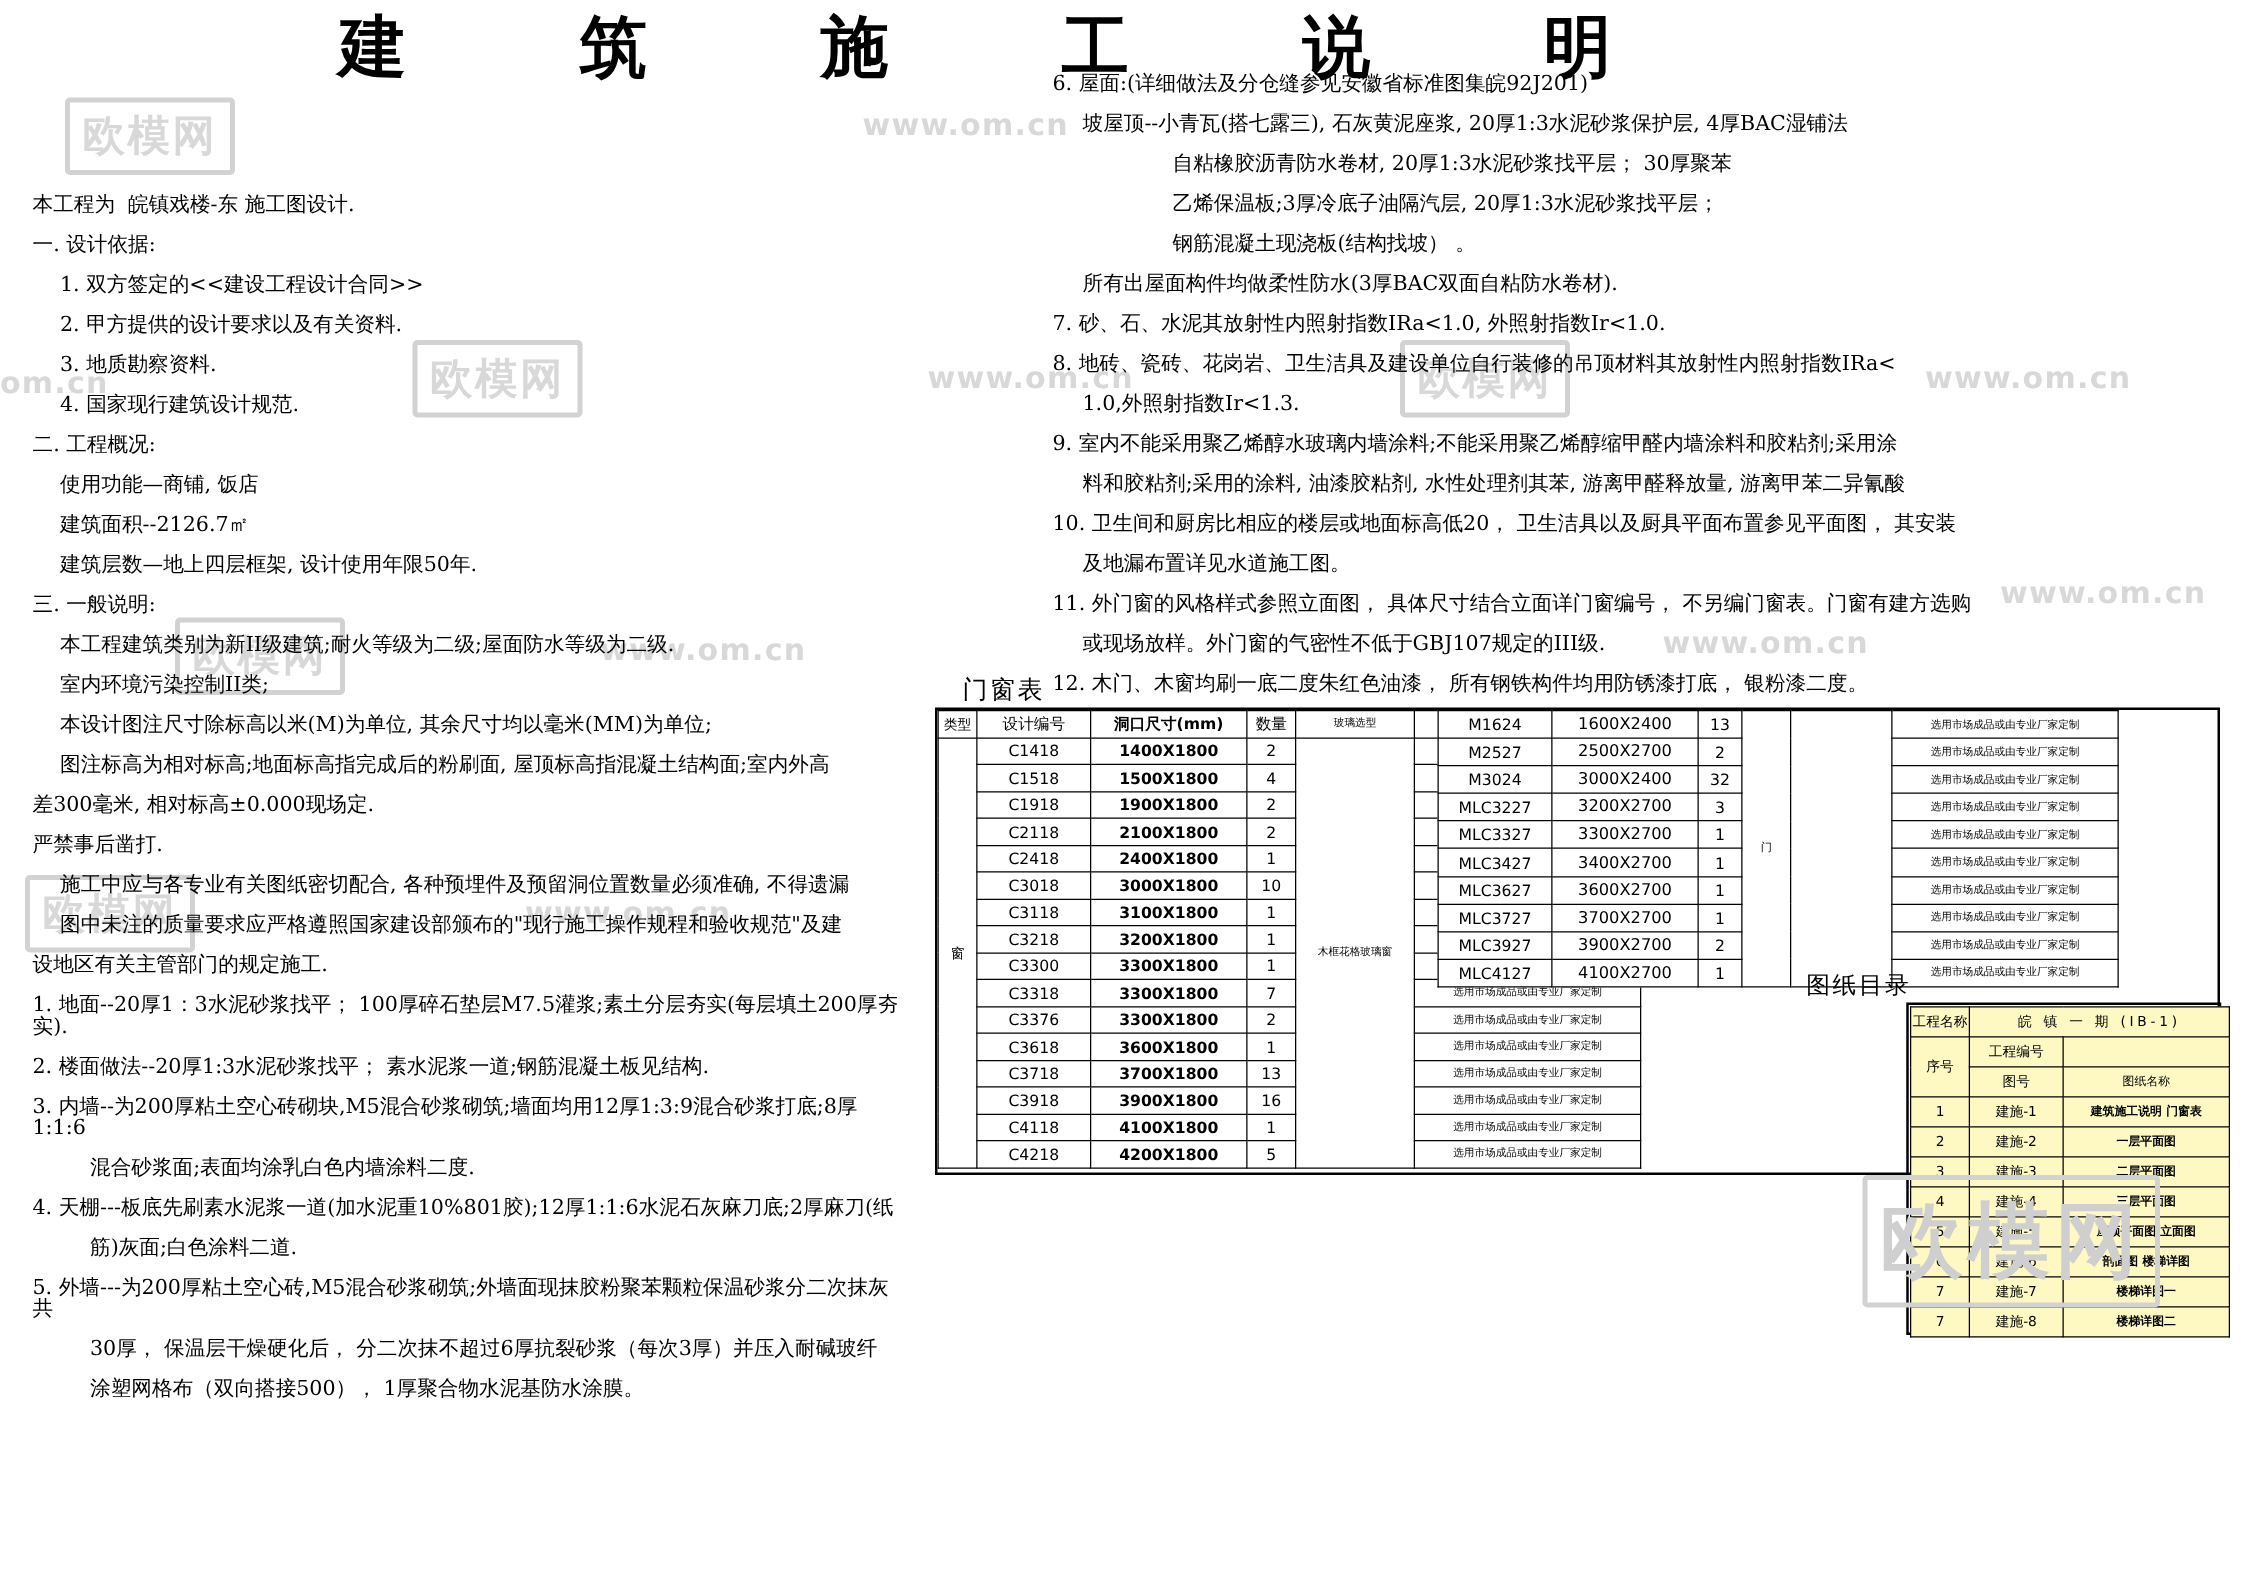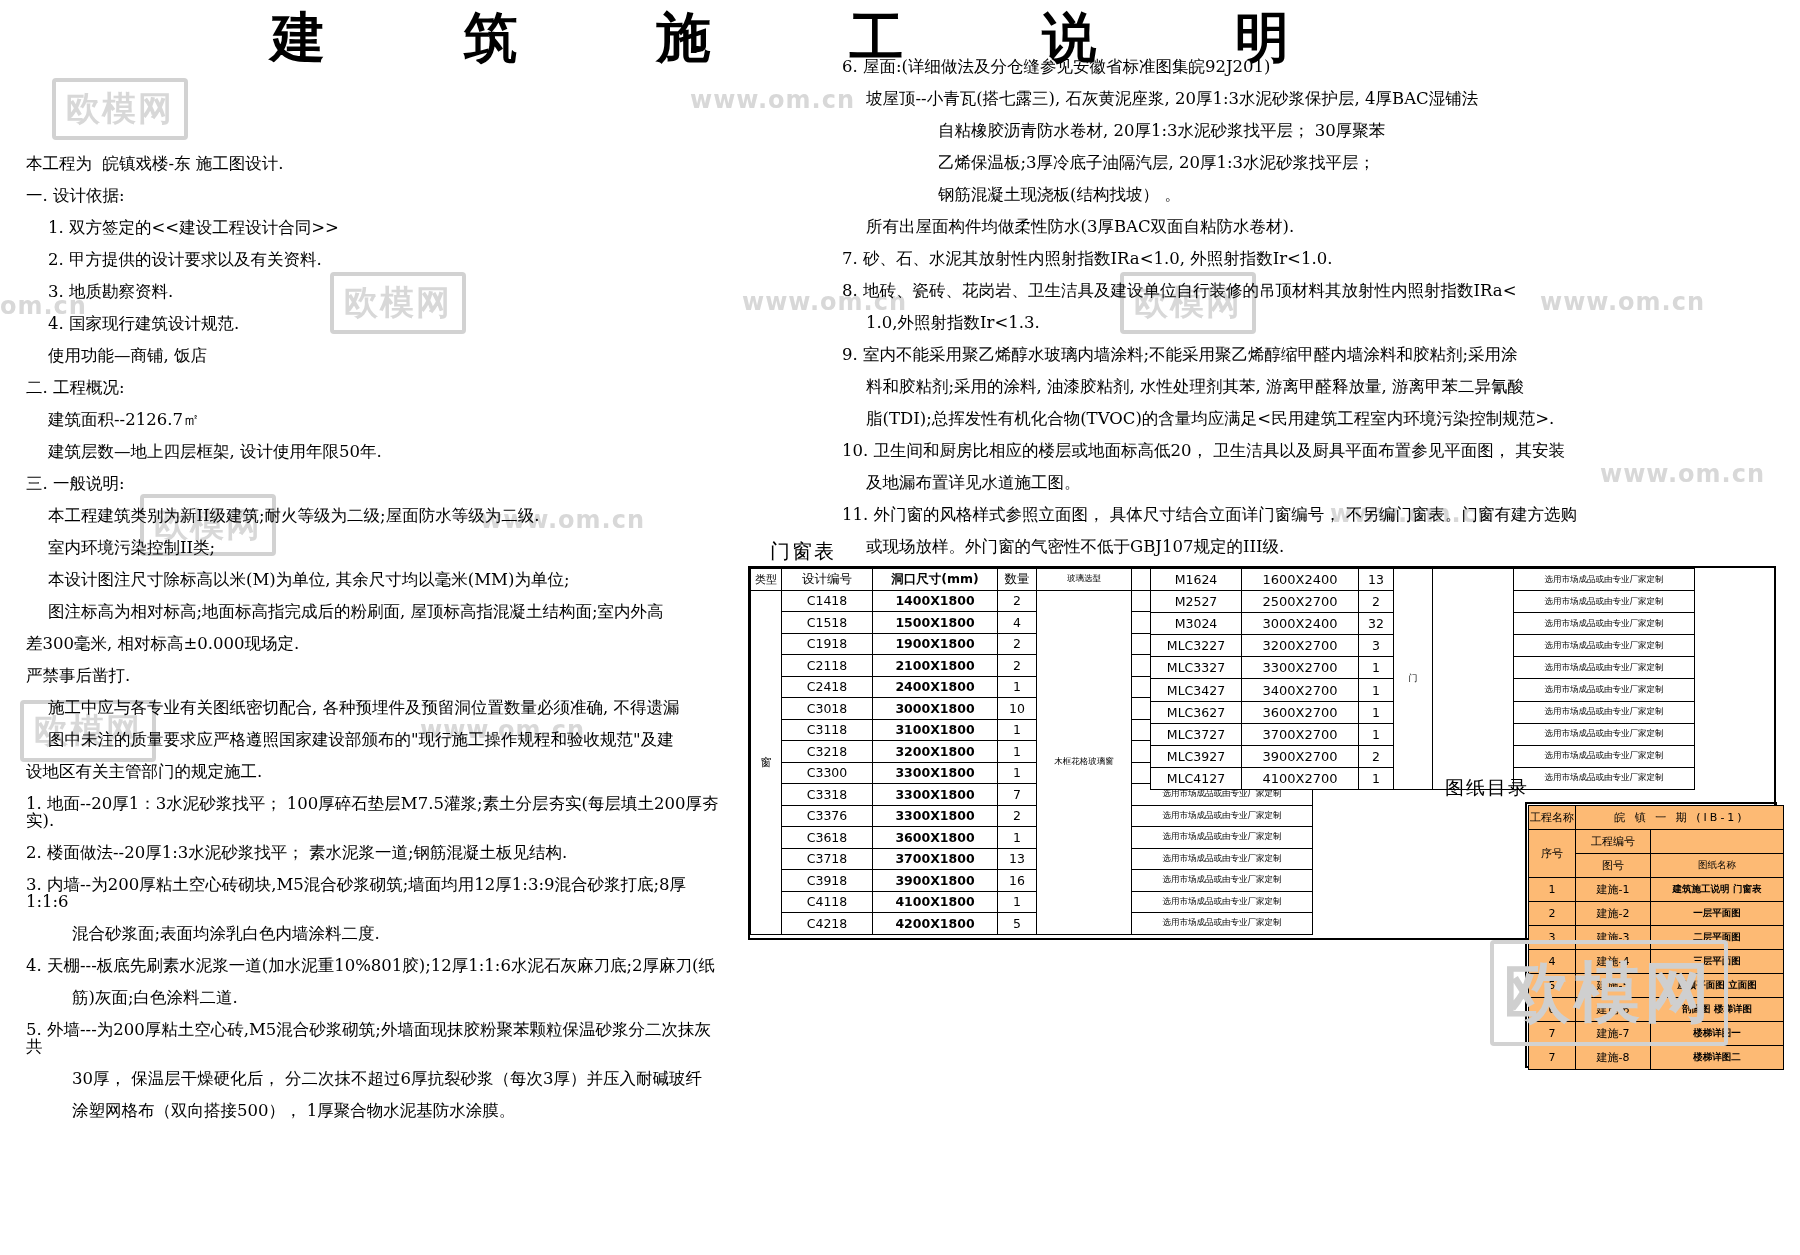--- a/index.html
+++ b/index.html
@@ -84,21 +84,21 @@
   #dw-right .c-size{width:112px;font-size:13px;}
   #dw-right .c-qty{width:30px;font-size:12.5px;}
   #dw-right .c-type{width:34px;font-size:9px;}
   #dw-right .c-rem{width:176px;font-size:8.5px;}
 
   .outer-frame{position:absolute;border:2.5px solid #000;z-index:2;}
 
   
   #idx{
     position:absolute;left:1528px;top:805px;z-index:3;
-    background:#fdba74;
+    background:#fef9c3;
     font-family:"DejaVu Sans","Liberation Sans",sans-serif;
   }
   #idx td{
     border:1px solid #000;text-align:center;vertical-align:middle;
     font-size:10px;height:21px;white-space:nowrap;
   }
   #idx .h{font-size:10.5px;}
   #idx .c-no{width:38px;font-size:11px;}
   #idx .c-dwg{width:72px;font-size:11px;}
   #idx .c-nm{width:130px;font-weight:bold;font-size:9.5px;}
@@ -128,22 +128,22 @@
 
   <div id="doc-title">建 筑 施 工 说 明</div>
 
   <div class="col" id="left-col">
       <div class="ln">本工程为  皖镇戏楼-东 施工图设计.</div>
       <div class="ln">一. 设计依据:</div>
       <div class="ln i1">1. 双方签定的&lt;&lt;建设工程设计合同&gt;&gt;</div>
       <div class="ln i1">2. 甲方提供的设计要求以及有关资料.</div>
       <div class="ln i1">3. 地质勘察资料.</div>
       <div class="ln i1">4. 国家现行建筑设计规范.</div>
+      <div class="ln">二. 工程概况:</div>
       <div class="ln i1">使用功能—商铺, 饭店</div>
-      <div class="ln">二. 工程概况:</div>
       <div class="ln i1">建筑面积--2126.7㎡</div>
       <div class="ln i1">建筑层数—地上四层框架, 设计使用年限50年.</div>
       <div class="ln">三. 一般说明:</div>
       <div class="ln i1">本工程建筑类别为新II级建筑;耐火等级为二级;屋面防水等级为二级.</div>
       <div class="ln i1">室内环境污染控制II类;</div>
       <div class="ln i1">本设计图注尺寸除标高以米(M)为单位, 其余尺寸均以毫米(MM)为单位;</div>
       <div class="ln i1">图注标高为相对标高;地面标高指完成后的粉刷面, 屋顶标高指混凝土结构面;室内外高</div>
       <div class="ln">差300毫米, 相对标高±0.000现场定.</div>
       <div class="ln">严禁事后凿打.</div>
       <div class="ln i1">施工中应与各专业有关图纸密切配合, 各种预埋件及预留洞位置数量必须准确, 不得遗漏</div>
@@ -165,21 +165,20 @@
       <div class="ln i2">坡屋顶--小青瓦(搭七露三), 石灰黄泥座浆, 20厚1:3水泥砂浆保护层, 4厚BAC湿铺法</div>
       <div class="ln i4">自粘橡胶沥青防水卷材, 20厚1:3水泥砂浆找平层； 30厚聚苯</div>
       <div class="ln i4">乙烯保温板;3厚冷底子油隔汽层, 20厚1:3水泥砂浆找平层；</div>
       <div class="ln i4">钢筋混凝土现浇板(结构找坡） 。</div>
       <div class="ln i2">所有出屋面构件均做柔性防水(3厚BAC双面自粘防水卷材).</div>
       <div class="ln i1">7. 砂、石、水泥其放射性内照射指数IRa&lt;1.0, 外照射指数Ir&lt;1.0.</div>
       <div class="ln i1">8. 地砖、瓷砖、花岗岩、卫生洁具及建设单位自行装修的吊顶材料其放射性内照射指数IRa&lt;</div>
       <div class="ln i2">1.0,外照射指数Ir&lt;1.3.</div>
       <div class="ln i1">9. 室内不能采用聚乙烯醇水玻璃内墙涂料;不能采用聚乙烯醇缩甲醛内墙涂料和胶粘剂;采用涂</div>
       <div class="ln i2">料和胶粘剂;采用的涂料, 油漆胶粘剂, 水性处理剂其苯, 游离甲醛释放量, 游离甲苯二异氰酸</div>
-      <div class="ln i2">脂(TDI);总挥发性有机化合物(TVOC)的含量均应满足&lt;民用建筑工程室内环境污染控制规范&gt;.</div>
       <div class="ln i1">10. 卫生间和厨房比相应的楼层或地面标高低20， 卫生洁具以及厨具平面布置参见平面图， 其安装</div>
       <div class="ln i2">及地漏布置详见水道施工图。</div>
       <div class="ln i1">11. 外门窗的风格样式参照立面图， 具体尺寸结合立面详门窗编号， 不另编门窗表。门窗有建方选购</div>
       <div class="ln i2">或现场放样。外门窗的气密性不低于GBJ107规定的III级.</div>
       <div class="ln i1">12. 木门、木窗均刷一底二度朱红色油漆， 所有钢铁构件均用防锈漆打底， 银粉漆二度。</div>
     </div>
 
   <div class="tbl-title" id="dw-title">门窗表</div>
 
   <div class="outer-frame" id="dw-frame" style="left:748px;top:566px;width:1024px;height:370px;"></div>

